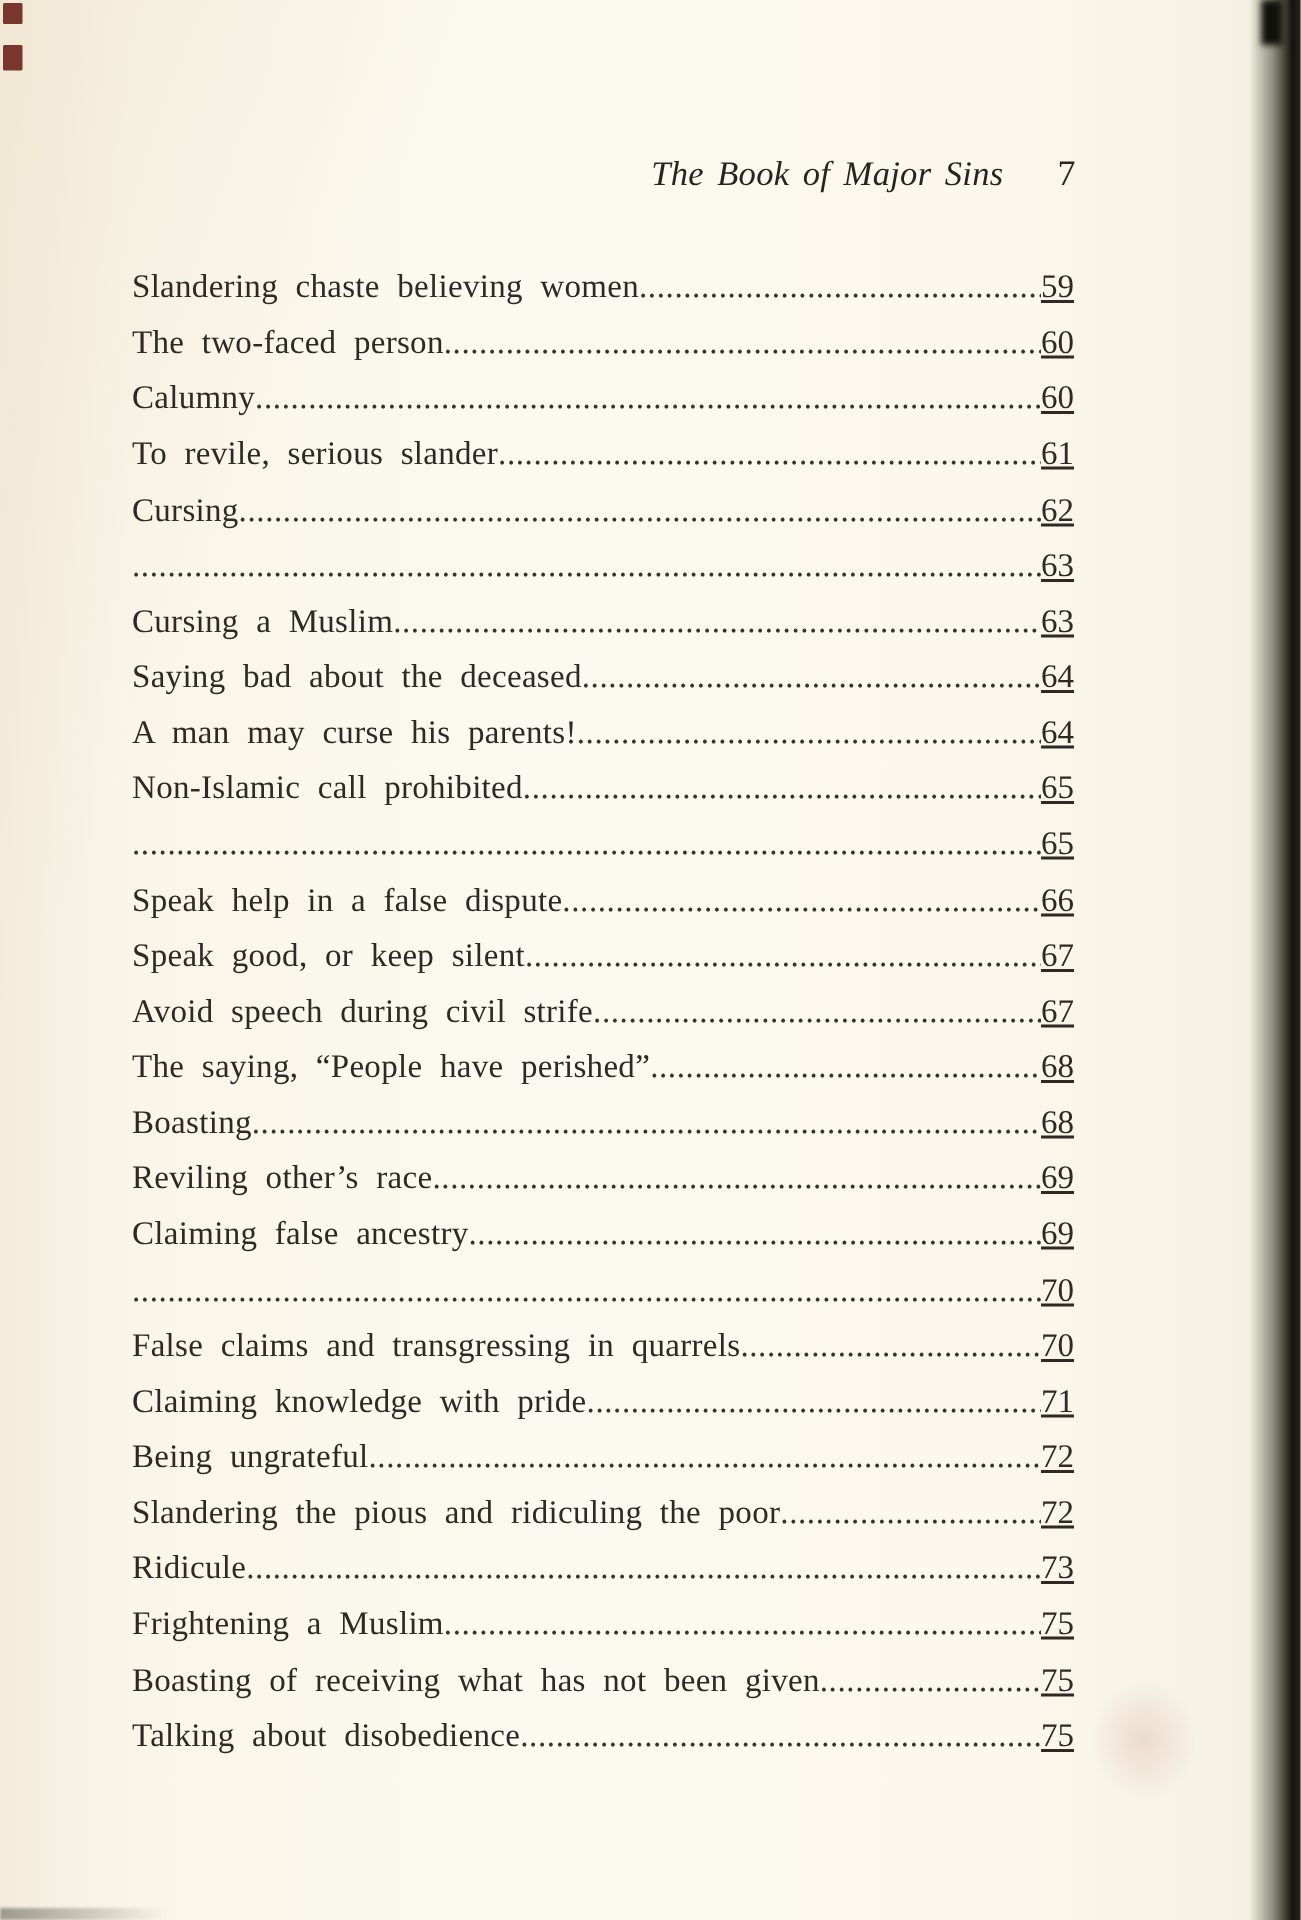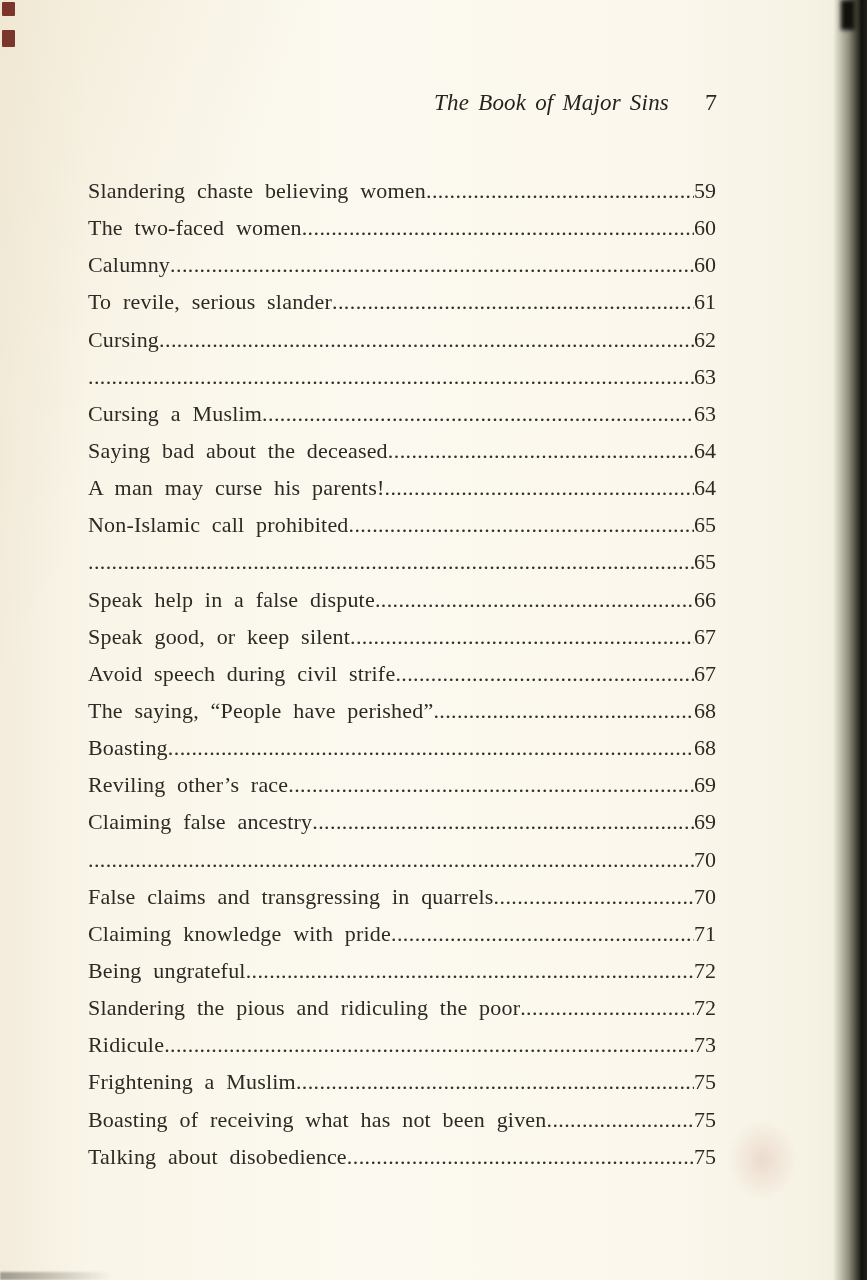--- a/index.html
+++ b/index.html
@@ -8,21 +8,21 @@
     width:867px;height:1280px;
     overflow:hidden;
     background:
       linear-gradient(115deg, rgba(238,228,205,.55) 0%, rgba(238,228,205,0) 22%),
       linear-gradient(90deg, #f3ecdc 0%, #f9f5e8 10%, #fcf9f0 42%, #fbf7ec 78%, #f5f1e3 94%, #efeadb 100%);
     font-family:"Liberation Serif","DejaVu Serif",serif;
     color:#2d2a25;
   }
   
   .header{
-    position:absolute; top:87px; left:0; right:150px;
+    position:absolute; top:101px; left:0; right:150px;
     text-align:right; white-space:nowrap;
     line-height:30px;
   }
   .running-title{
     font-style:italic; font-size:23px; color:#272420;
     letter-spacing:.2px; word-spacing:3px;
   }
   .page-number{
     display:inline-block; font-size:24px; color:#2a2722;
     margin-left:36px;
@@ -43,21 +43,21 @@
     flex:0 0 auto;
   }
   .toc-dots{
     flex:1 1 auto; overflow:hidden;
     font-size:22px; color:#35322c; letter-spacing:.4px;
   }
   .toc-dots::after{
     content:"..................................................................................................................................................................";
   }
   .toc-page{
-    flex:0 0 auto; font-size:22px; color:#2d2a25;
+    flex:0 0 auto; font-size:22px; color:#2d2a25;text-decoration:underline;
   }
   
   .edge-right{
     position:absolute; top:0; right:0; bottom:0; width:34px;
     background:linear-gradient(to right,
       rgba(201,199,184,0) 0%, #c6c4b3 20%, #8f8e7d 46%,
       #504f42 66%, #14140e 84%, #22221b 100%);
   }
   .edge-right::before{
     content:""; position:absolute; top:0; right:12px; width:14px; height:30px;
@@ -91,21 +91,21 @@
     <span class="running-title">The Book of Major Sins</span><span class="page-number">7</span>
   </div>
 
   <div class="toc" id="toc">
       <div class="toc-row">
         <span class="toc-title">Slandering chaste believing women</span>
         <span class="toc-dots"></span>
         <span class="toc-page">59</span>
       </div>
       <div class="toc-row">
-        <span class="toc-title">The two-faced women</span>
+        <span class="toc-title">The two-faced person</span>
         <span class="toc-dots"></span>
         <span class="toc-page">60</span>
       </div>
       <div class="toc-row">
         <span class="toc-title">Calumny</span>
         <span class="toc-dots"></span>
         <span class="toc-page">60</span>
       </div>
       <div class="toc-row">
         <span class="toc-title">To revile, serious slander</span>

